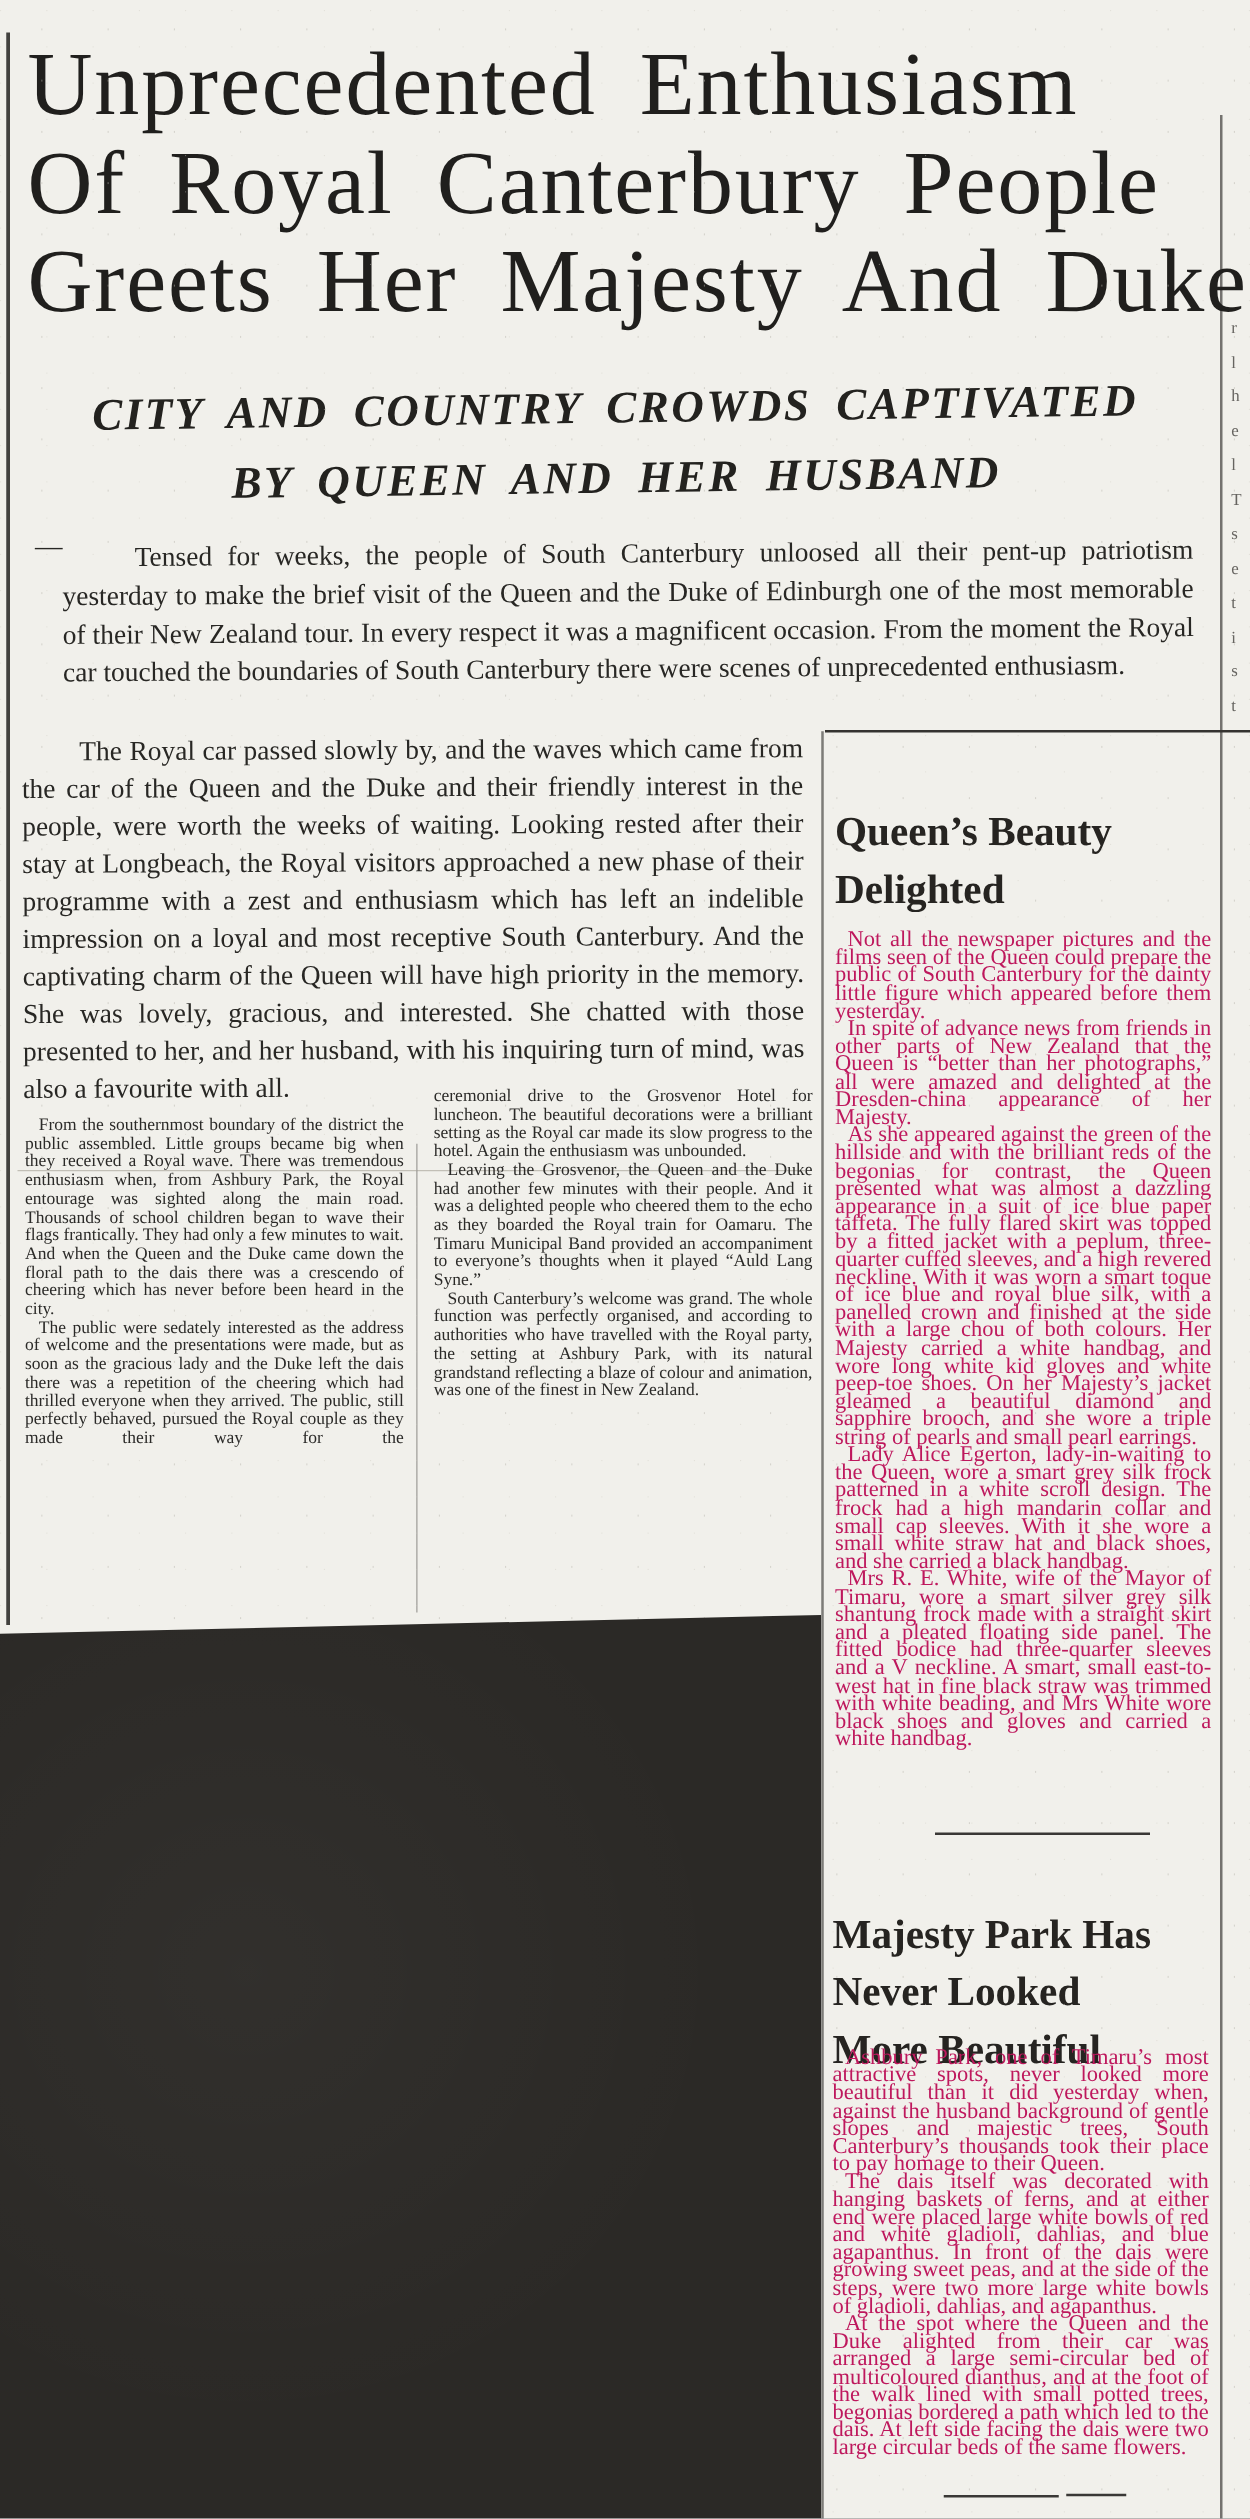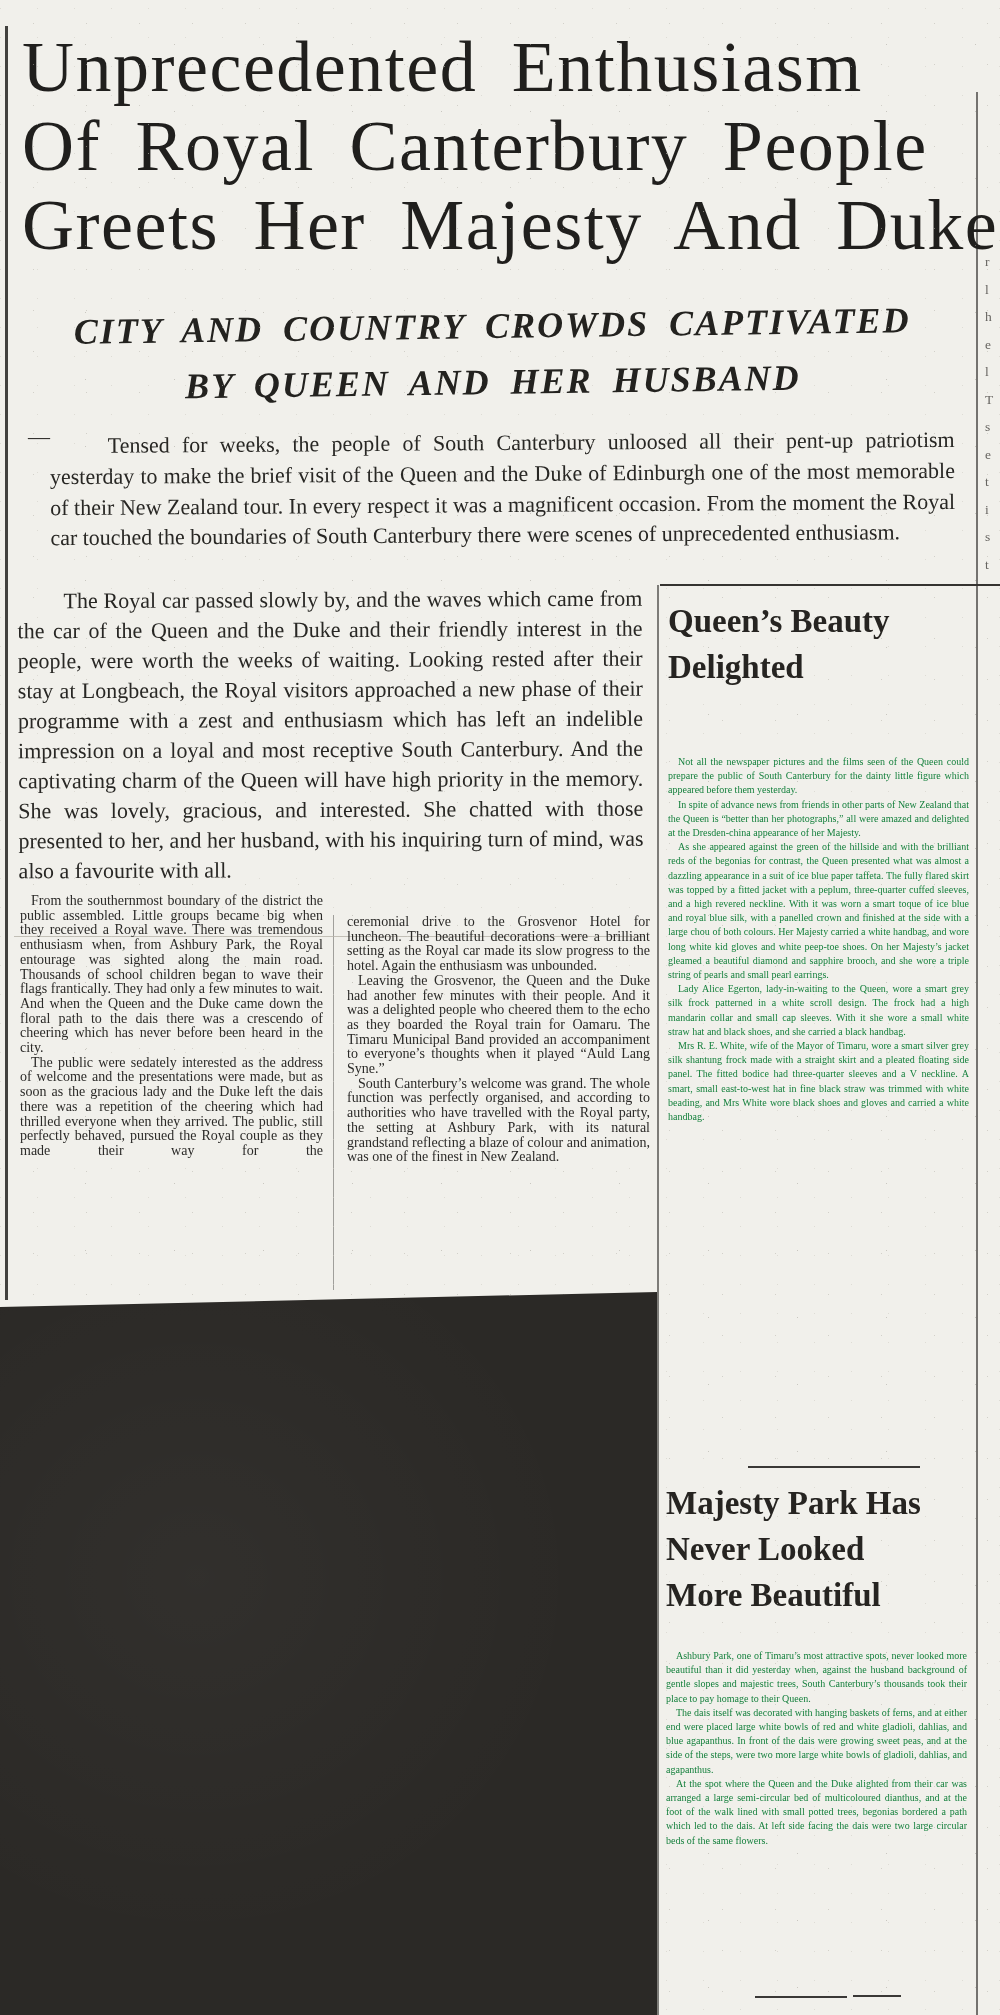--- a/index.html
+++ b/index.html
@@ -34,27 +34,27 @@
   .intro-dash{left:28px;top:424px;font-size:22px;color:#282724;}
   .lead{left:18px;top:585px;width:625px;font-size:22px;line-height:30px;
     text-align:justify;text-indent:46px;transform:rotate(-0.25deg);color:#282724;}
   .faint-sep{left:14px;top:936px;width:630px;height:1px;background:#c2bfb6;}
   .smallcol{font-size:14px;line-height:14.7px;text-align:justify;color:#2b2a28;}
   .smallcol p{margin:0;text-indent:11px;}
   .smallcol p.noindent{text-indent:0;}
   .smallcol p.cont{text-align-last:justify;}
   .col-left{left:20px;top:894px;width:303px;}
   .col-rule{left:333px;top:915px;width:1px;height:375px;background:#6b6965;opacity:.6;}
-  .col-mid{left:347px;top:915px;width:303px;}
+  .col-mid{left:347px;top:871px;width:303px;}
   .sidebar-left-rule{left:657px;top:585px;width:2px;height:1430px;background:#3f3d3a;opacity:.65;}
   .sidebar-top-rule{left:660px;top:584px;width:340px;height:2px;background:#353330;}
-  .sb-head{width:305px;font-size:33px;line-height:46px;font-weight:700;color:#262421;}
+  .sb-head{width:305px;font-size:33px;line-height:46px;font-weight:700;color:#262421;margin-top:45px;}
   .sb-head1{left:668px;top:598px;}
   .sb-head2{left:666px;top:1480px;}
-  .sb-body{width:301px;font-size:10px;line-height:14.2px;text-align:justify;color:#15803d;margin-top:11px;}
+  .sb-body{width:301px;font-size:18px;line-height:14.2px;text-align:justify;color:#be185d;}
   .sb-body p{margin:0;text-indent:10px;}
   .sb-body1{left:668px;top:744px;}
   .sb-body2{left:666px;top:1638px;}
   .sb-divider{left:748px;top:1466px;width:172px;height:2px;background:#3a3836;}
   .sb-bot-1{left:755px;top:1996px;width:92px;height:2px;background:#3a3836;}
   .sb-bot-2{left:853px;top:1995px;width:48px;height:2px;background:#3a3836;}
   .photo-block{
     left:0;top:1285px;width:657px;height:730px;z-index:6;
     background:
       radial-gradient(ellipse at 30% 40%, rgba(255,255,255,0.03), transparent 60%),

